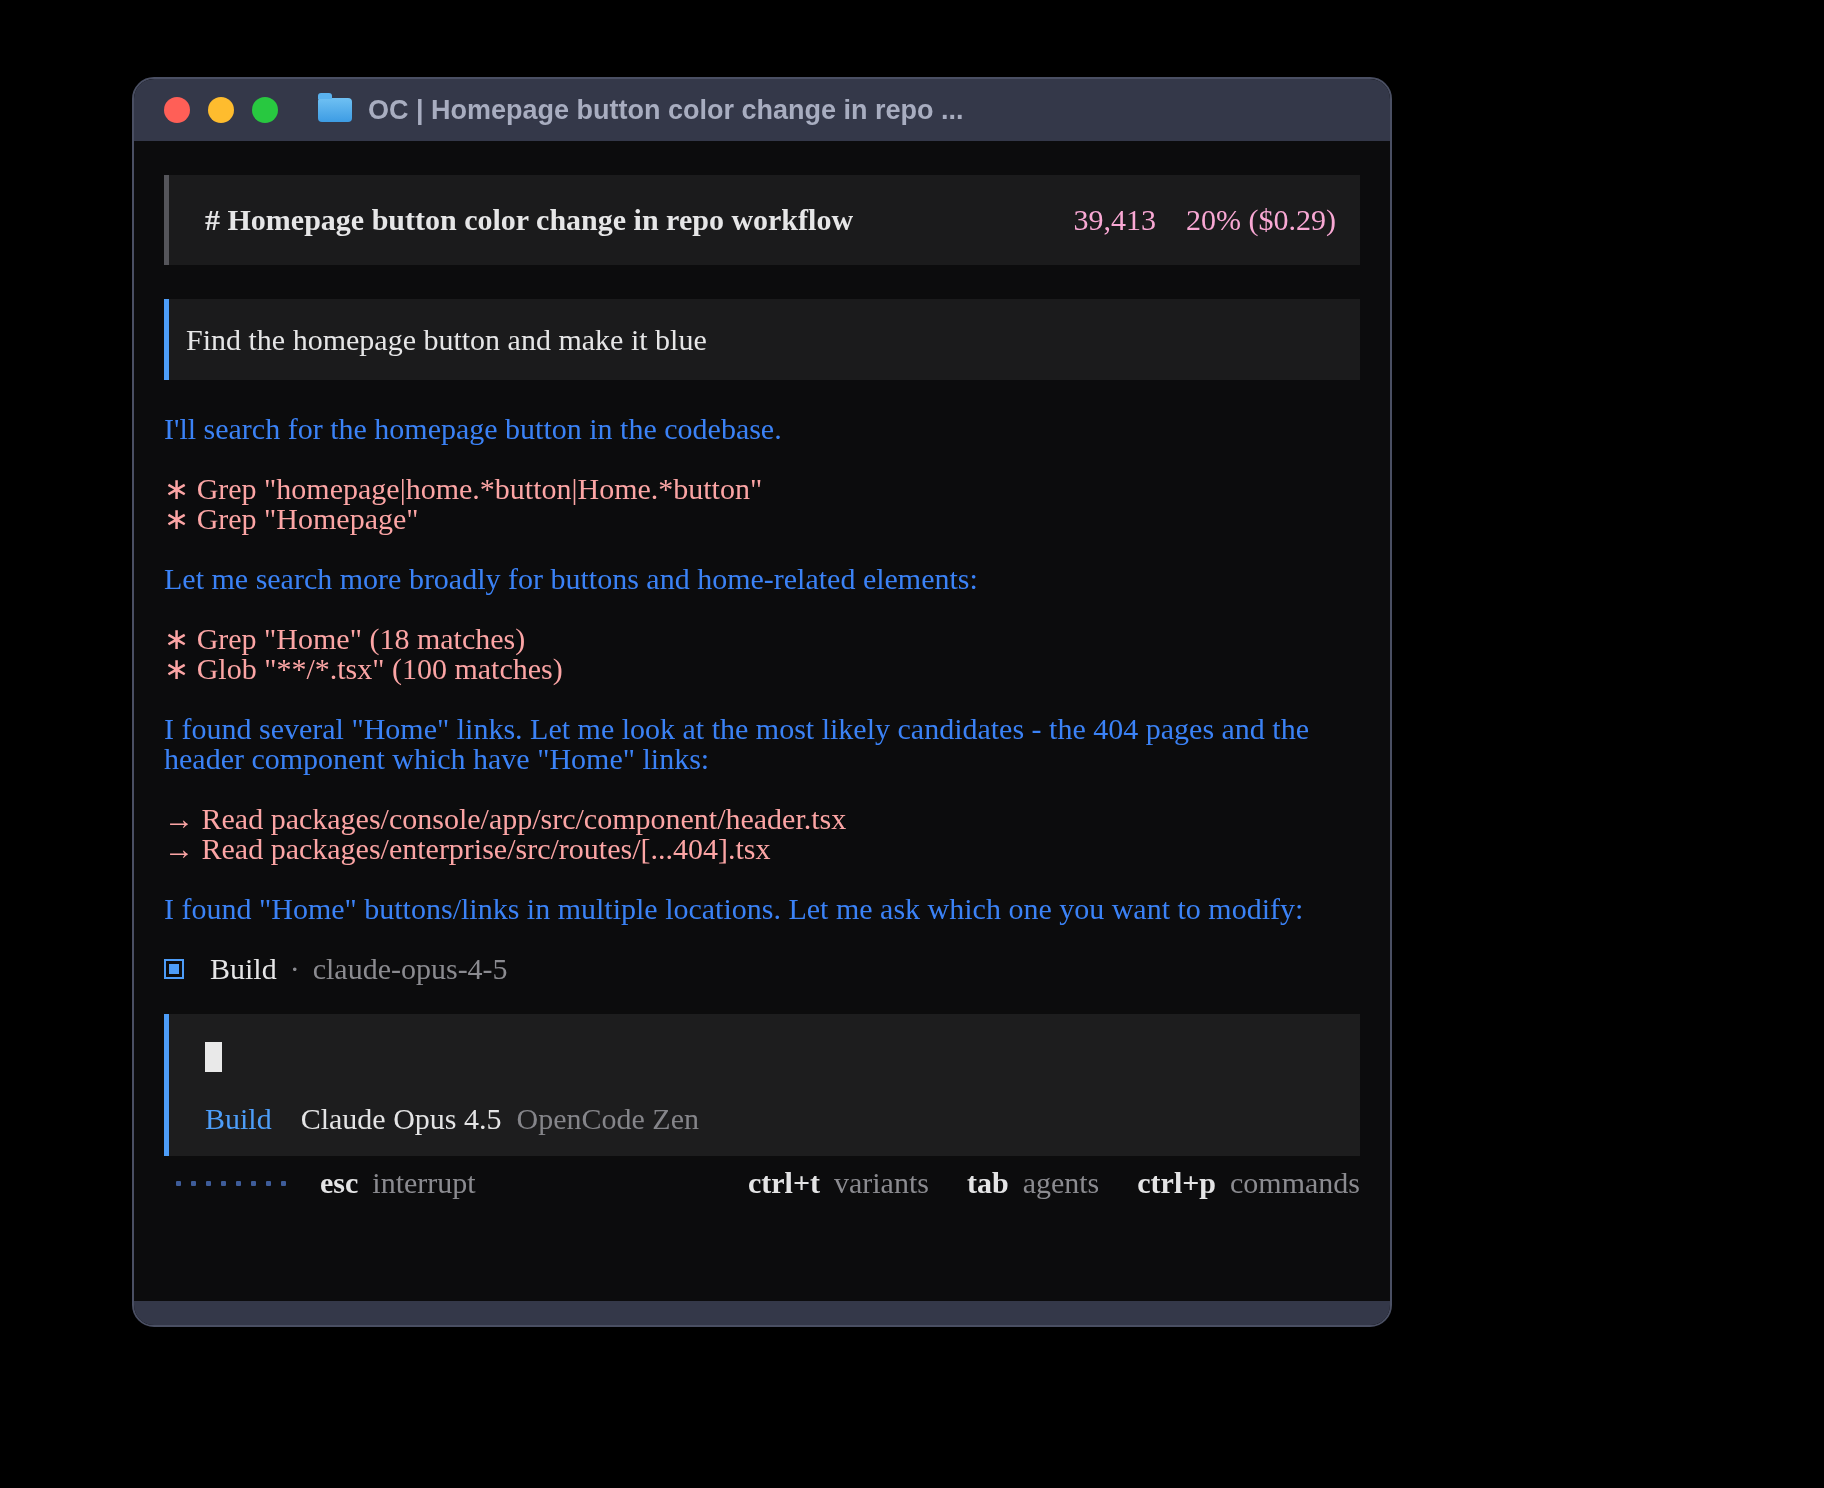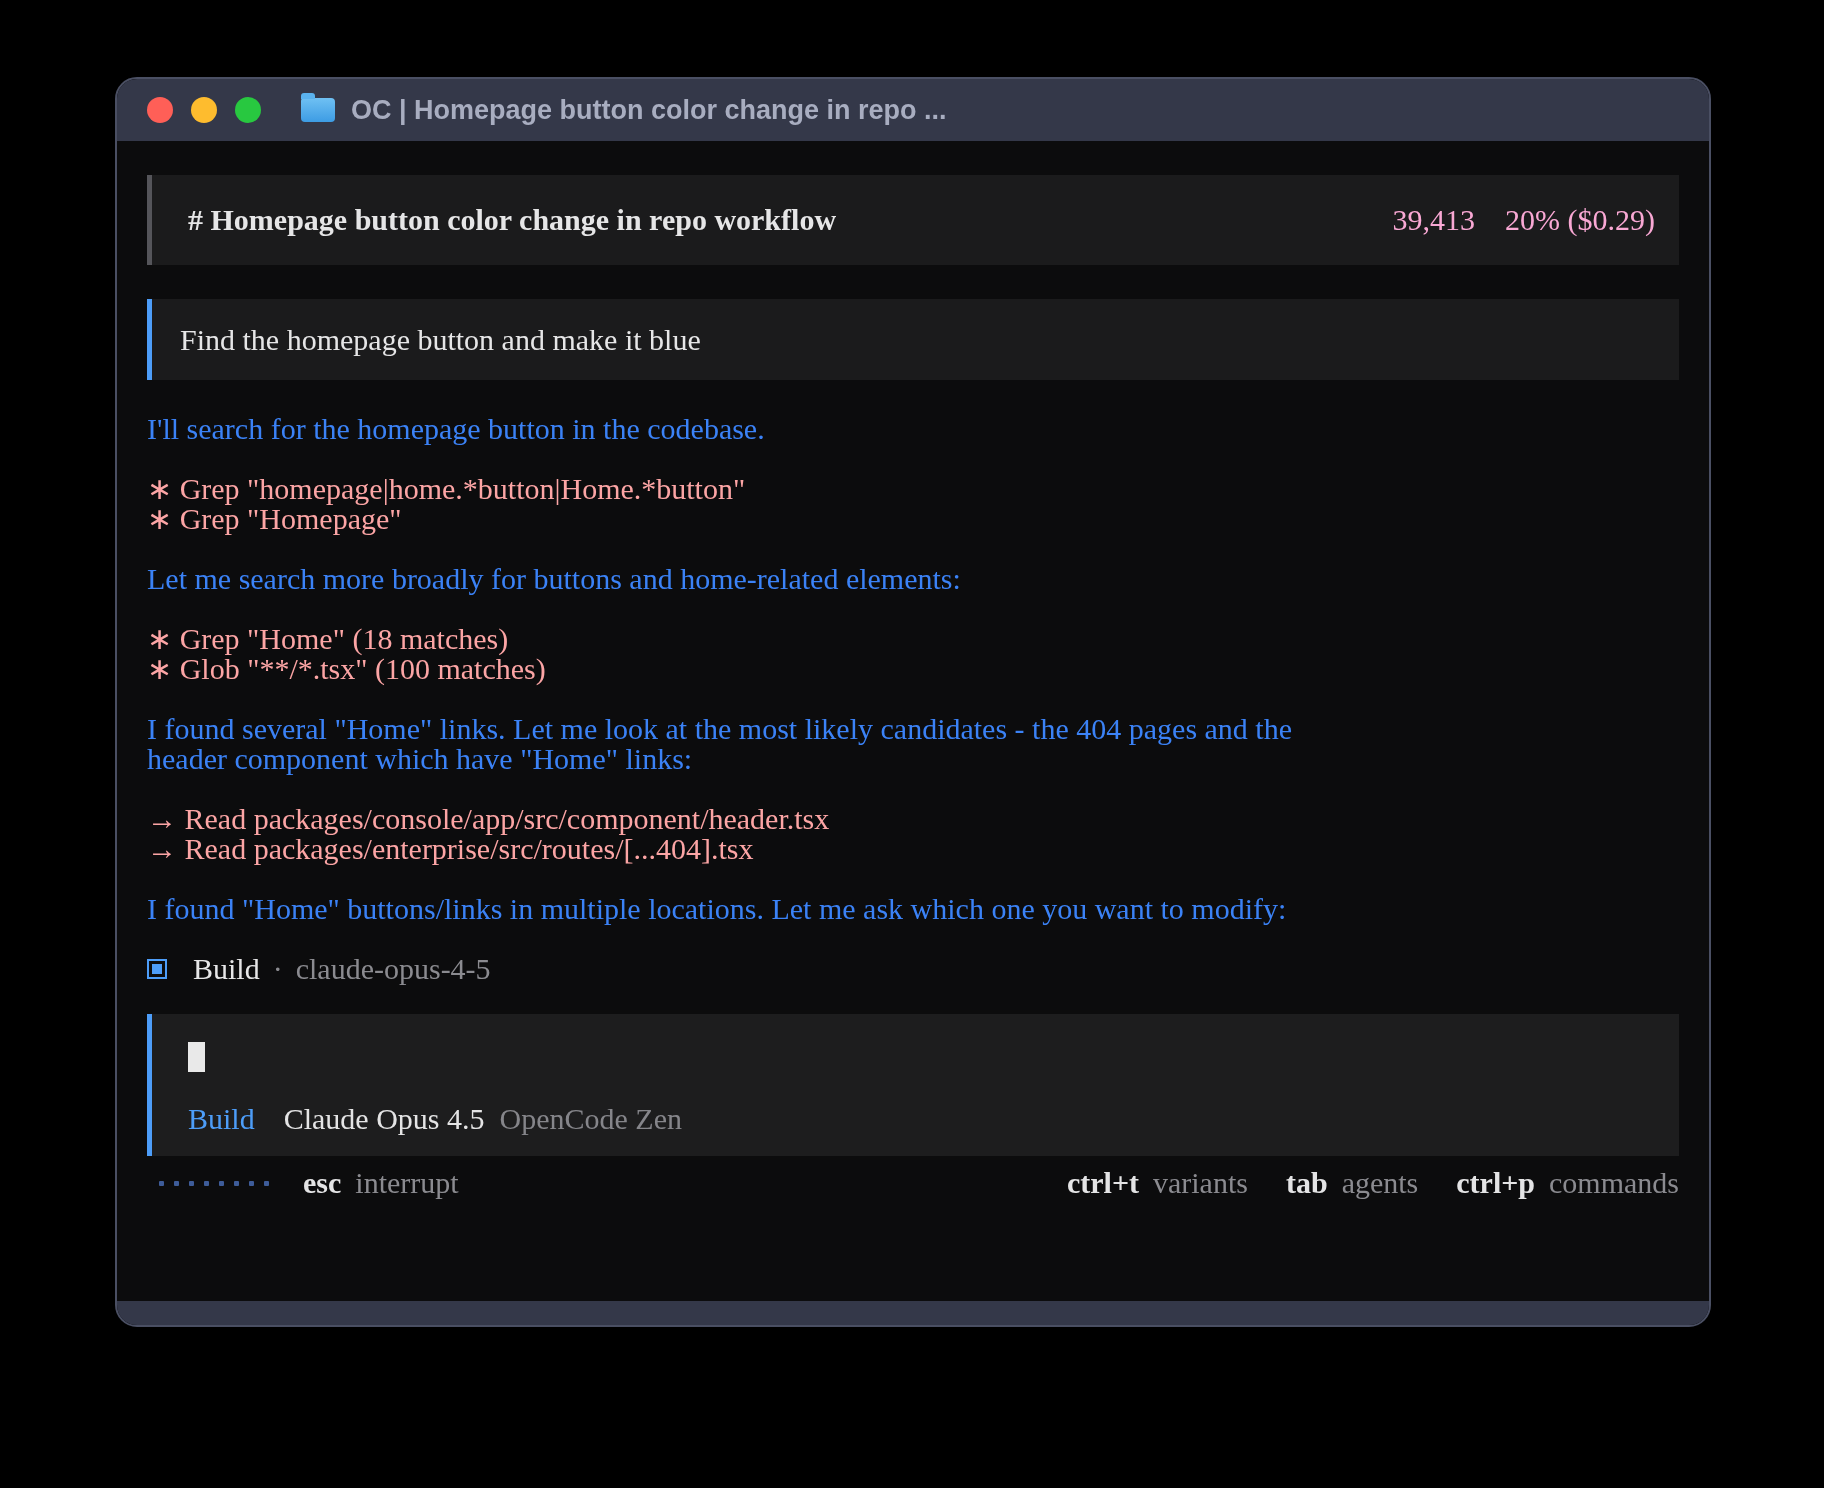--- a/index.html
+++ b/index.html
@@ -1,21 +1,21 @@
 <!DOCTYPE html>
 <html style="--accent: #4d9df8;"><head>
 <meta charset="utf-8">
 <style>
   * { margin: 0; padding: 0; box-sizing: border-box; }
   html, body { width: 1824px; height: 1488px; background: #000000; overflow: hidden; }
   body { font-family: "DejaVu Sans Mono", monospace; }
 
   .window {
-    position: absolute; left: 115px; top: 77px;
-    width: 1596px; height: 1250px;
+    position: absolute; left: 132px; top: 77px;
+    width: 1260px; height: 1250px;
     background: #0c0c0d;
     border: 2px solid #4a4f63;
     border-radius: 22px;
     overflow: hidden;
     display: flex; flex-direction: column;
   }
 
   
   .titlebar {
     height: 62px; flex: 0 0 62px;
@@ -62,21 +62,21 @@
   }
   .session-title { font-weight: bold; color: #e6e6e7; white-space: nowrap; }
   .session-stats { color: #f9a8d4; white-space: nowrap; }
   .session-stats .tokens { margin-right: 30px; }
 
   .user-msg {
     height: 81px; flex: 0 0 81px;
     background: #1b1b1c;
     border-left: 5px solid var(--accent, #4d9df8);
     display: flex; align-items: center;
-    padding-left: 28px;
+    padding-left: 17px;
     margin-bottom: 34px;
     color: #e6e6e7;
   }
 
   .transcript .para { margin-bottom: 30px; white-space: pre; }
   .transcript .para.text { color: #3b82f6; }
   .transcript .para.tool { color: #fca5a5; }
 
   .agent-row { display: flex; align-items: center; height: 30px; margin-bottom: 30px; }
   .agent-icon { position: relative; width: 20px; height: 20px;

